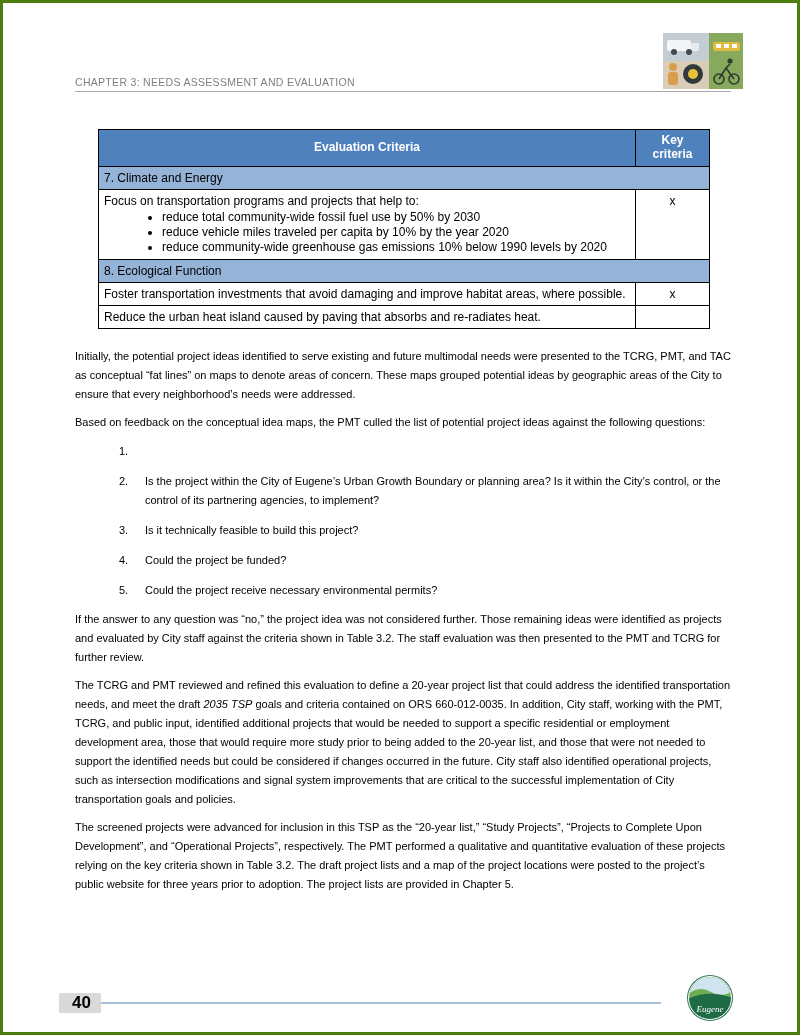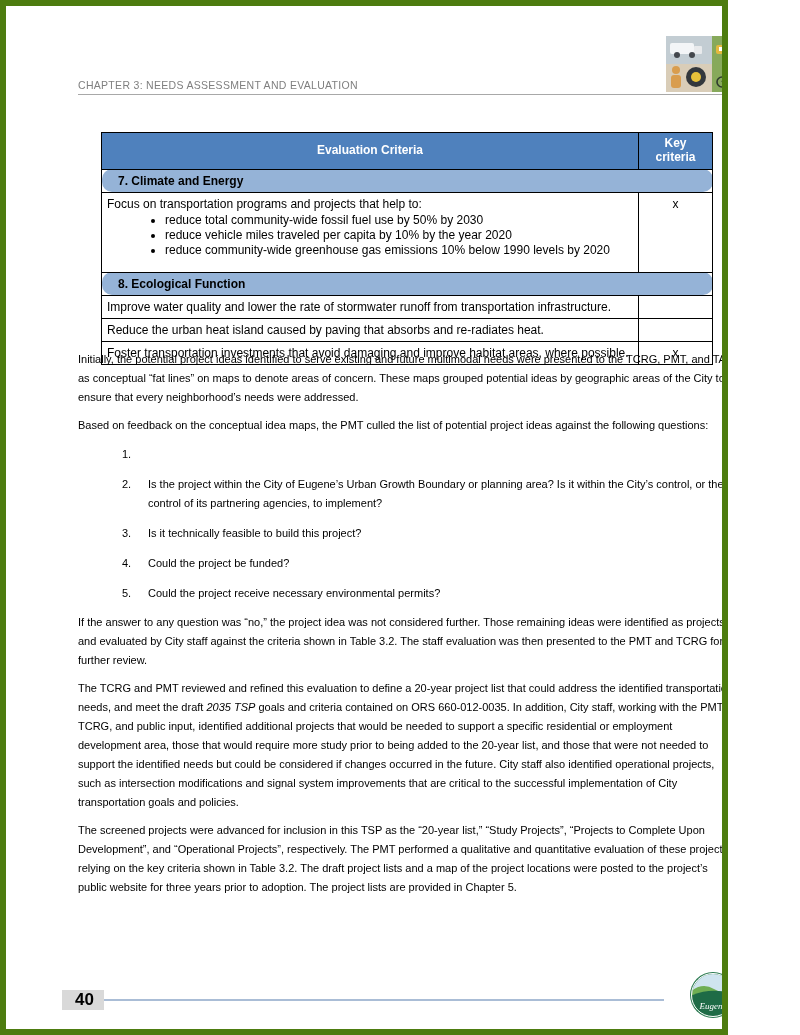--- a/index.html
+++ b/index.html
@@ -1,25 +1,25 @@
 <!DOCTYPE html>
 <html style="--table-header-bg: #4f81bd; --table-section-bg: #95b3d7; --header-text: #7f7f7f; --footer-line: #aabdd6; --page-number-bg: #d9d9d9;"><head>
 <meta charset="utf-8">
 <style>
   html, body { margin: 0; padding: 0; background: #ffffff; }
   .page {
     position: relative;
-    width: 728px;
+    width: 800px;
     height: 1035px;
     background: #ffffff;
     font-family: "Liberation Sans", "DejaVu Sans", sans-serif;
     color: #000;
     overflow: hidden;
     box-sizing: border-box;
-    border: 6px solid #4d7c0f;
+    border: 3px solid #4d7c0f;
   }
 
   
   .chapter-heading {
     position: absolute; top: 73px; left: 72px;
     font-size: 10.5px; letter-spacing: .3px;
     color: var(--header-text, #7f7f7f);
   }
   .header-rule {
     position: absolute; top: 88px; left: 72px;
@@ -36,25 +36,25 @@
   .criteria-table th, .criteria-table td { border: 1px solid #000; }
   .criteria-table thead th {
     background: var(--table-header-bg, #4f81bd);
     color: #fff; font-weight: bold; text-align: center;
     vertical-align: middle; padding: 4px; height: 34px; line-height: 1.15;
     box-sizing: border-box;
   }
   .col-key { width: 74px; }
   .section-row td {
     background: var(--table-section-bg, #95b3d7);
-    font-weight: bold; padding: 4px 16px; border-radius: 10px;
+    font-weight: normal; padding: 4px 5px;
   }
   .data-row td { padding: 4px 5px; vertical-align: top; background: #fff; border-radius: 14px; }
   .cell-key { text-align: center; }
-  .bullets { margin: 2px 0 11px 0; padding-left: 58px; }
+  .bullets { margin: 2px 0 1px 0; padding-left: 58px; }
   .bullets li { margin: 0 0 1px 0; }
 
   
   .body-text {
     position: absolute; top: 344px; left: 72px; width: 657px;
     font-size: 11px; line-height: 19px;
   }
   .body-text p { margin: 0 0 9px 0; }
   .questions { margin: 10px 0 10px 44px; }
   .q-item { display: flex; margin-bottom: 11px; }
@@ -139,30 +139,26 @@
             <li>reduce vehicle miles traveled per capita by 10% by the year 2020</li>
             <li>reduce community-wide greenhouse gas emissions 10% below 1990 levels by 2020</li>
           </ul>
         </td>
         <td class="cell-key">x</td>
       </tr>
       <tr class="section-row">
         <td colspan="2">8. Ecological Function</td>
       </tr>
       <tr class="data-row">
-        <td class="cell-text">Improve water quality and lower the rate of stormwater runoff from transportation infrastructure.</td>
-        <td class="cell-key"></td>
+        <td class="cell-text">Foster transportation investments that avoid damaging and improve habitat areas, where possible.</td>
+        <td class="cell-key">x</td>
       </tr>
       <tr class="data-row">
         <td class="cell-text">Reduce the urban heat island caused by paving that absorbs and re-radiates heat.</td>
         <td class="cell-key"></td>
-      </tr>
-      <tr class="data-row">
-        <td class="cell-text">Foster transportation investments that avoid damaging and improve habitat areas, where possible.</td>
-        <td class="cell-key">x</td>
       </tr>
     </tbody>
   </table>
 
   <main class="body-text">
     <p>Initially, the potential project ideas identified to serve existing and future multimodal needs were presented to the TCRG, PMT, and TAC as conceptual “fat lines” on maps to denote areas of concern. These maps grouped potential ideas by geographic areas of the City to ensure that every neighborhood’s needs were addressed.</p>
     <p>Based on feedback on the conceptual idea maps, the PMT culled the list of potential project ideas against the following questions:</p>
 
     <div class="questions">
       <div class="q-item">

